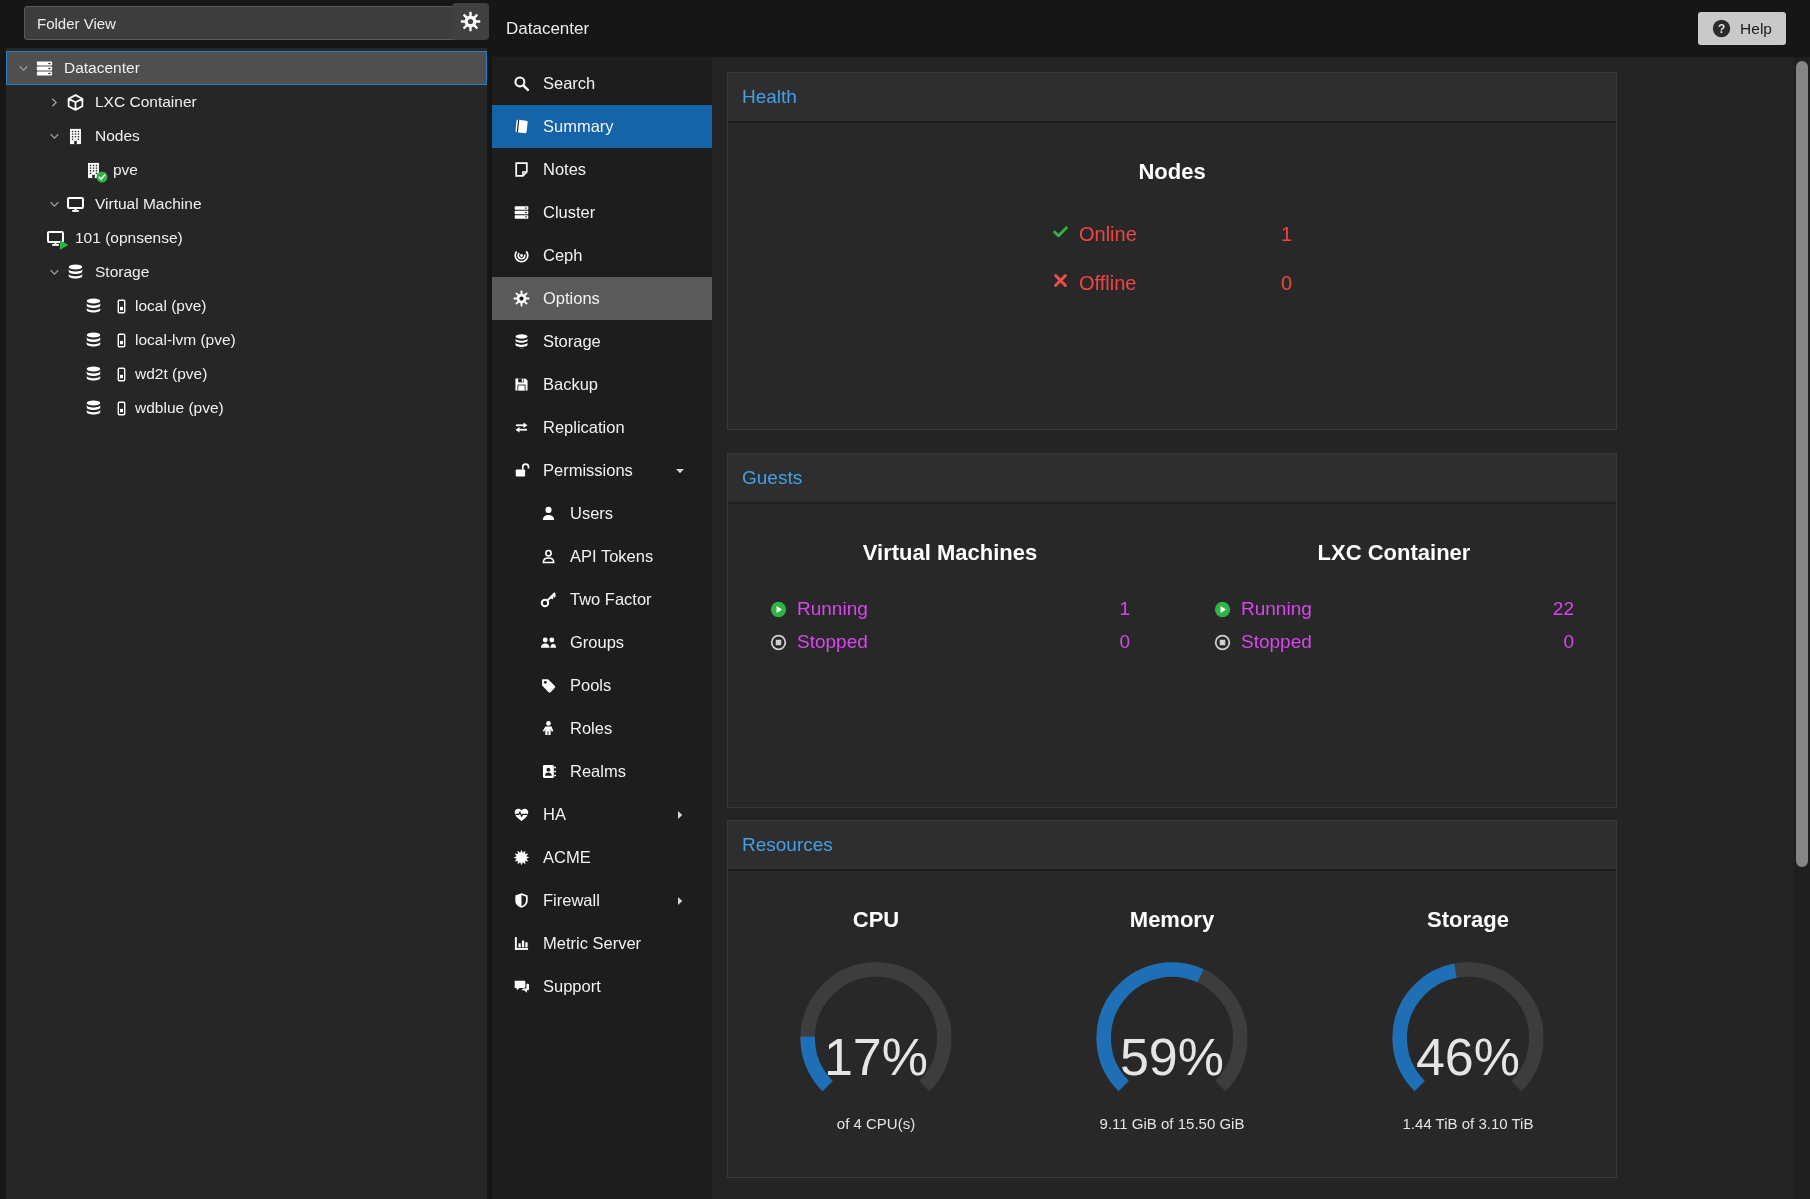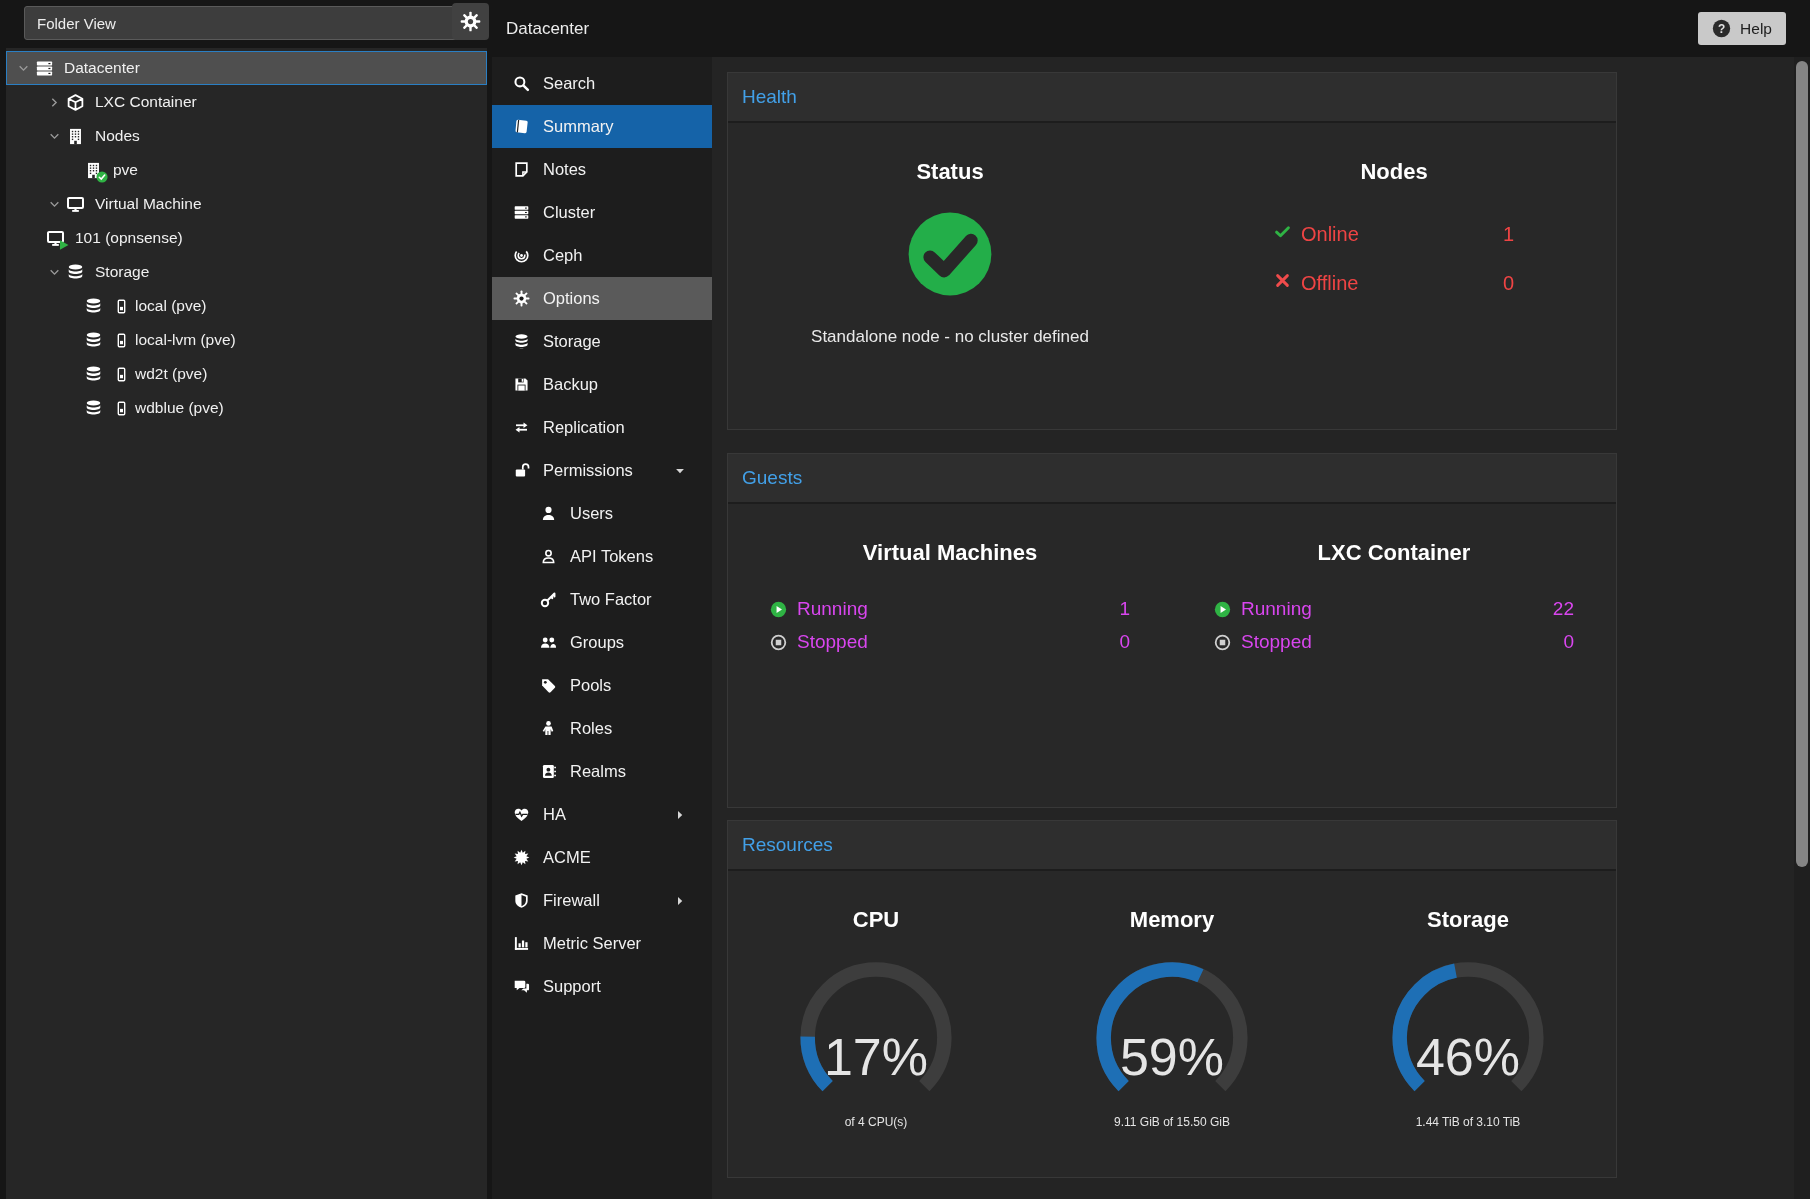--- a/index.html
+++ b/index.html
@@ -69,21 +69,21 @@
 
   .g-rows{margin-top:32px;width:360px;display:flex;flex-direction:column;gap:11px}
   .g-row{display:flex;align-items:center;font-size:19px;color:#d946ef}
   .g-row .s-icon{margin-right:10px}
   .g-row .s-icon svg{width:17px;height:17px}
   .g-row .s-val{margin-left:auto}
 
   .gauge-box{position:relative;width:176px;height:140px;margin-top:26px}
   .gauge-box svg{width:176px;height:140px}
   .pct{position:absolute;left:0;right:0;top:68px;text-align:center;font-size:52px;color:#e5e5e5}
-  .detail{margin-top:16px;font-size:12px;color:#e4e4e4}
+  .detail{margin-top:16px;font-size:15px;color:#e4e4e4}
 
   
   .scrollbar{position:absolute;right:0;top:57px;width:16px;height:1142px;background:#1f1f1f}
   .sb-thumb{position:absolute;left:2px;top:4px;width:12px;height:806px;background:#858585;border-radius:6px;cursor:pointer}
 </style>
 </head>
 <body>
 
 <div class="app">
 
@@ -600,30 +600,20 @@
       </div>
     </div>
 
   <div class="content">
 
     <section class="panel health">
       <div class="p-head">
         <span class="p-title">Health</span>
       </div>
       <div class="p-body">
-        <div class="col">
-          <div class="col-heading">Status</div>
-          <div class="big-check">
-              <svg viewBox="0 0 16 16">
-                <circle cx="8" cy="8" r="7.7" fill="#23ae49"></circle>
-                <path d="M4.3 8.6 6.9 11.1 11.9 5.5" stroke="#282828" stroke-width="2.5" fill="none" stroke-linecap="round" stroke-linejoin="round"></path>
-              </svg>
-            </div>
-          <div class="status-msg">Standalone node - no cluster defined</div>
-        </div>
         <div class="col">
           <div class="col-heading">Nodes</div>
           <div class="stat-rows" id="node-rows">
               <div class="stat-row">
                 <span class="s-icon green">
                   <svg viewBox="0 0 16 16">
                     <path fill="none" stroke="currentColor" stroke-width="2.7" stroke-linecap="round" stroke-linejoin="round" d="M2.4 8.6 6.1 12 13.6 4.4"></path>
                   </svg>
                 </span>
                 <span>Online</span>

